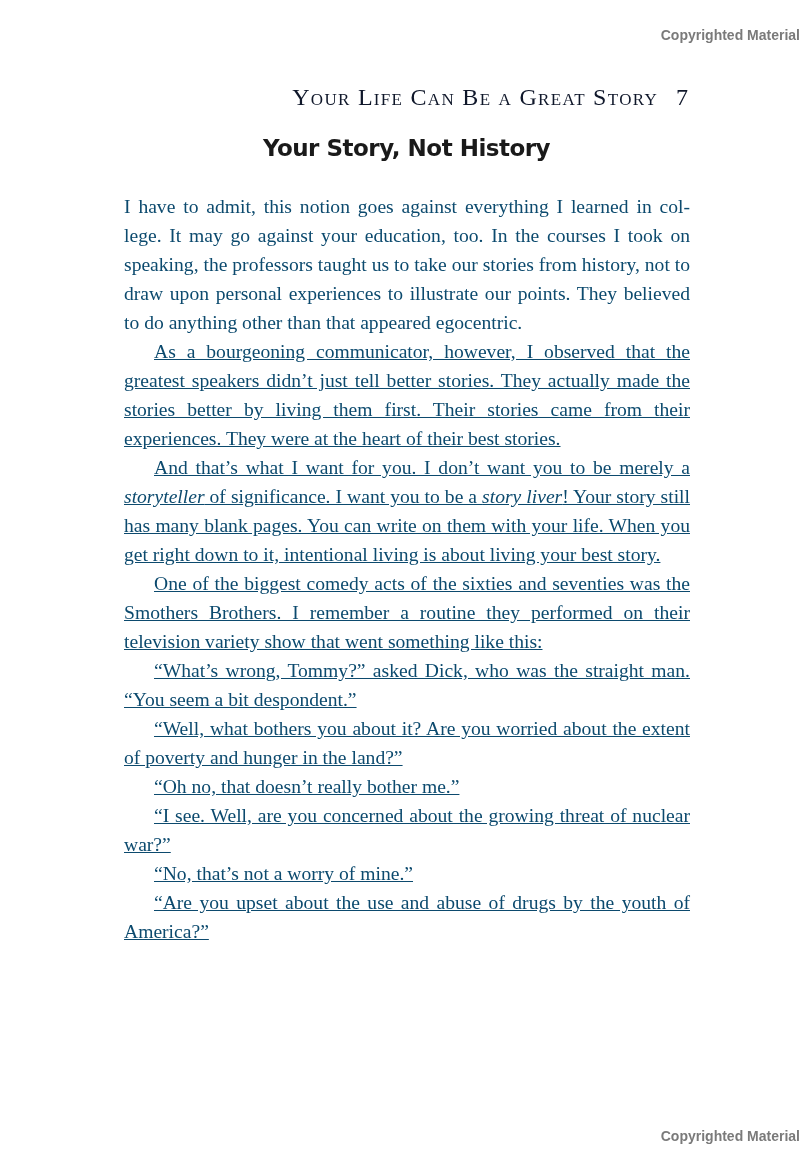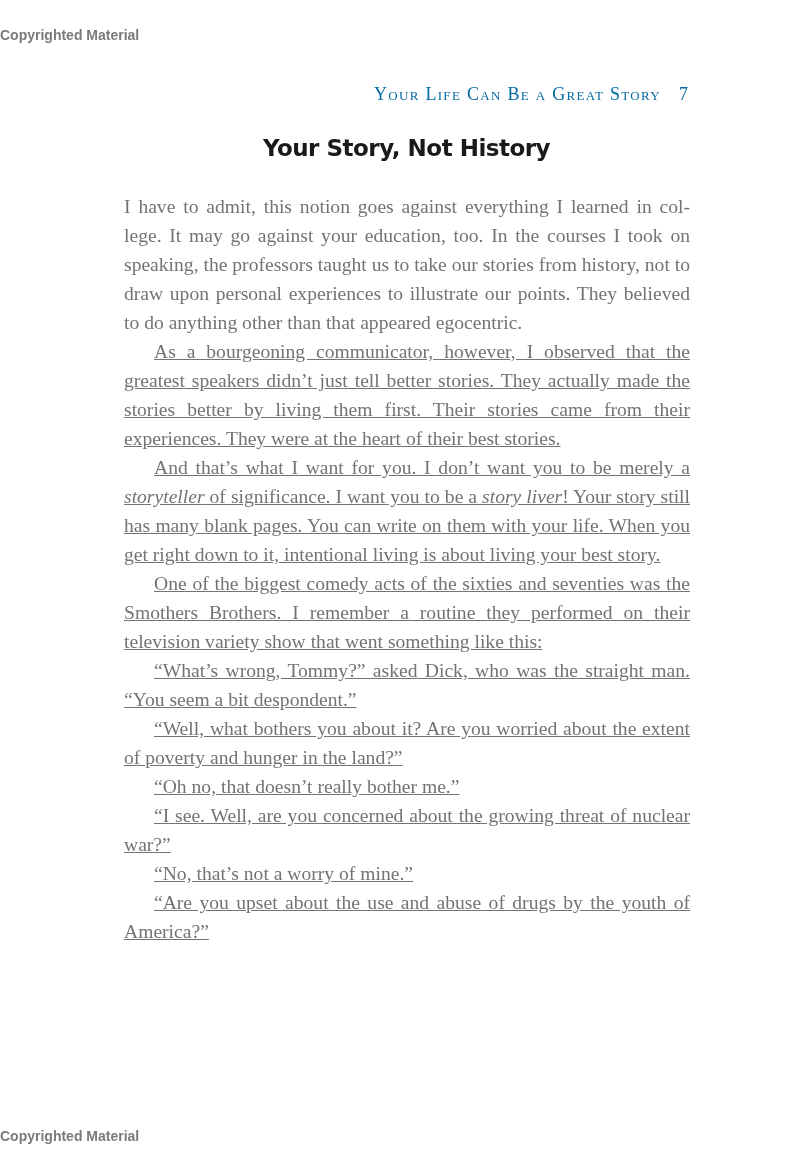--- a/index.html
+++ b/index.html
@@ -1,23 +1,23 @@
 <!DOCTYPE html>
 <html><head>
   <meta charset="utf-8">
   <style>
     html, body { margin:0; padding:0; background:#fff; }
     body { width:800px; height:1172px; position:relative; overflow:hidden; }
-    .watermark { position:absolute; left:0; width:800px; text-align:left; font-family:"Liberation Sans", sans-serif; font-weight:bold; font-size:14px; color:#7a7a7a; }
+    .watermark { position:absolute; left:0; width:800px; text-align:right; font-family:"Liberation Sans", sans-serif; font-weight:bold; font-size:14px; color:#7a7a7a; }
     .wm-top { top:27px; }
     .wm-bottom { top:1128px; }
-    .running-head { position:absolute; top:84px; right:112px; font-family:"Liberation Serif", serif; font-size:18px; color:#0369a1; font-variant:small-caps; letter-spacing:1.3px; white-space:nowrap; }
+    .running-head { position:absolute; top:84px; right:112px; font-family:"Liberation Serif", serif; font-size:24px; color:#0f172a; font-variant:small-caps; letter-spacing:1.3px; white-space:nowrap; }
     .running-head .pg { margin-left:18px; font-variant:normal; letter-spacing:0; }
     .section-title { position:absolute; top:135px; left:0; width:813px; text-align:center; font-family:"DejaVu Sans", sans-serif; font-weight:bold; font-size:23px; color:#1a1a1a; letter-spacing:-0.5px; }
-    .body-text { position:absolute; top:192px; left:124px; width:566px; font-family:"Liberation Serif", serif; font-size:19.6px; line-height:29px; color:#737373; }
+    .body-text { position:absolute; top:192px; left:124px; width:566px; font-family:"Liberation Serif", serif; font-size:19.6px; line-height:29px; color:#0c4a6e; }
     .body-text p { margin:0; text-align:justify; }
     .body-text p.indent { text-indent:30px;text-decoration:underline; }
     .body-text em { font-style:italic;margin-top:16px; }
   </style>
 </head>
 <body>
 
 <div class="watermark wm-top">Copyrighted Material</div>
 
 <div class="running-head">

